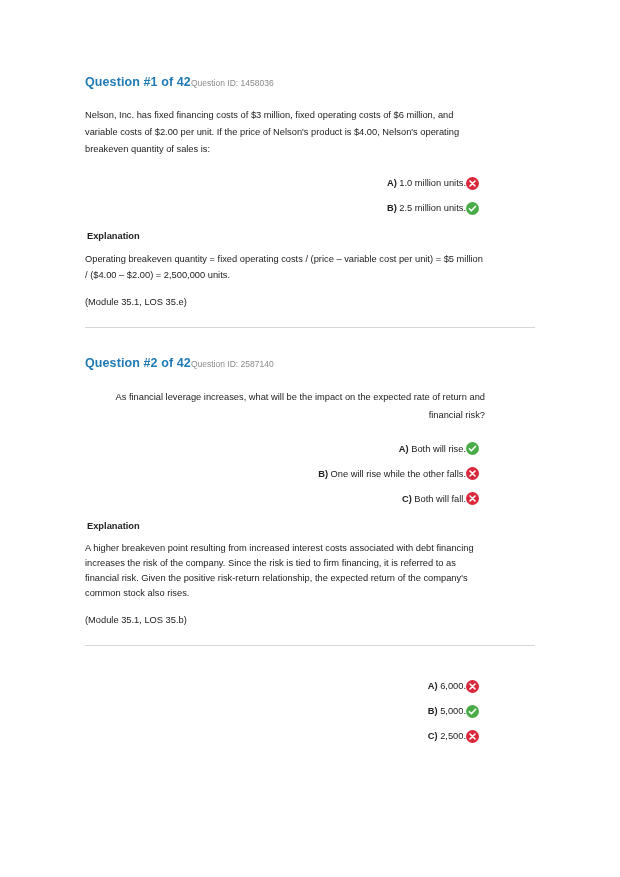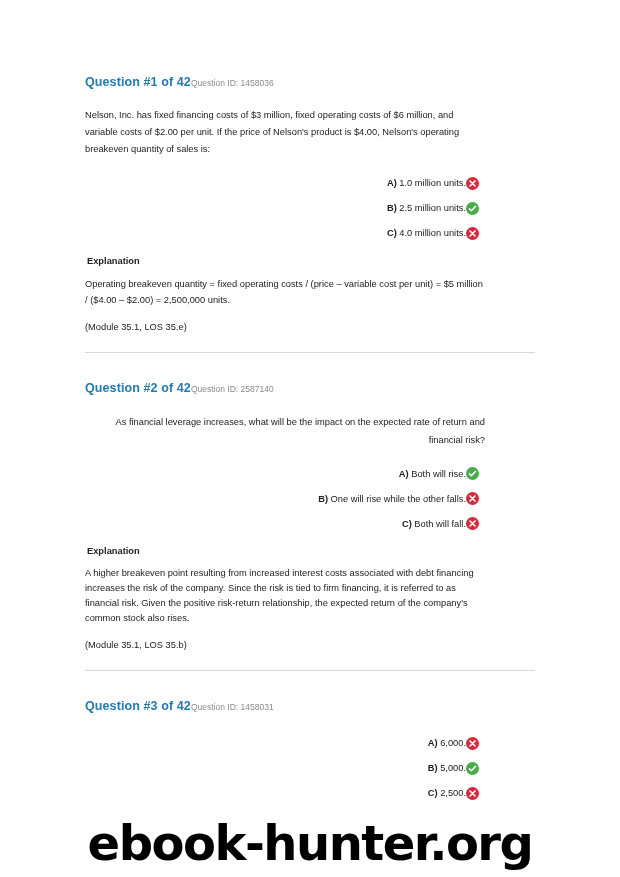--- a/index.html
+++ b/index.html
@@ -145,31 +145,20 @@
         <div class="choice-text">
           <span class="choice-letter">B)</span>
           <span>2.5 million units.</span>
         </div>
         <span class="mark correct">
           <svg width="13" height="13" viewBox="0 0 13 13">
               <path d="M3.4 6.8 L5.4 8.8 L9.6 4.3" fill="none" stroke="#ffffff" stroke-width="1.6" stroke-linecap="round" stroke-linejoin="round"></path>
             </svg>
         </span>
       </div>
-      <div class="choice-row">
-        <div class="choice-text">
-          <span class="choice-letter">C)</span>
-          <span>4.0 million units.</span>
-        </div>
-        <span class="mark incorrect">
-          <svg width="13" height="13" viewBox="0 0 13 13">
-              <path d="M4 4 L9 9 M9 4 L4 9" stroke="#ffffff" stroke-width="1.6" stroke-linecap="round"></path>
-            </svg>
-        </span>
-      </div>
     </div>
 
     <div class="explanation-label">Explanation</div>
     <div class="explanation-text">Operating breakeven quantity = fixed operating costs / (price – variable cost per unit) = $5 million / ($4.00 – $2.00) = 2,500,000 units.</div>
     <div class="module-ref">(Module 35.1, LOS 35.e)</div>
   </div>
 
   <hr class="divider">
 
   <div class="question-block q2">
@@ -216,24 +205,20 @@
     </div>
 
     <div class="explanation-label">Explanation</div>
     <div class="explanation-text">A higher breakeven point resulting from increased interest costs associated with debt financing increases the risk of the company. Since the risk is tied to firm financing, it is referred to as financial risk. Given the positive risk-return relationship, the expected return of the company's common stock also rises.</div>
     <div class="module-ref">(Module 35.1, LOS 35.b)</div>
   </div>
 
   <hr class="divider">
 
   <div class="question-block q3">
-    <div class="q-header">
-      <div class="q-title">Question #3 of 42</div>
-      <div class="q-id">Question ID: 1458031</div>
-    </div>
 
     <div class="choices">
       <div class="choice-row">
         <div class="choice-text">
           <span class="choice-letter">A)</span>
           <span>6,000.</span>
         </div>
         <span class="mark incorrect">
           <svg width="13" height="13" viewBox="0 0 13 13">
               <path d="M4 4 L9 9 M9 4 L4 9" stroke="#ffffff" stroke-width="1.6" stroke-linecap="round"></path>
@@ -258,14 +243,13 @@
         </div>
         <span class="mark incorrect">
           <svg width="13" height="13" viewBox="0 0 13 13">
               <path d="M4 4 L9 9 M9 4 L4 9" stroke="#ffffff" stroke-width="1.6" stroke-linecap="round"></path>
             </svg>
         </span>
       </div>
     </div>
   </div>
 
-  <div class="watermark">ebook-hunter.org</div>
 </div>
 
 </body></html>

